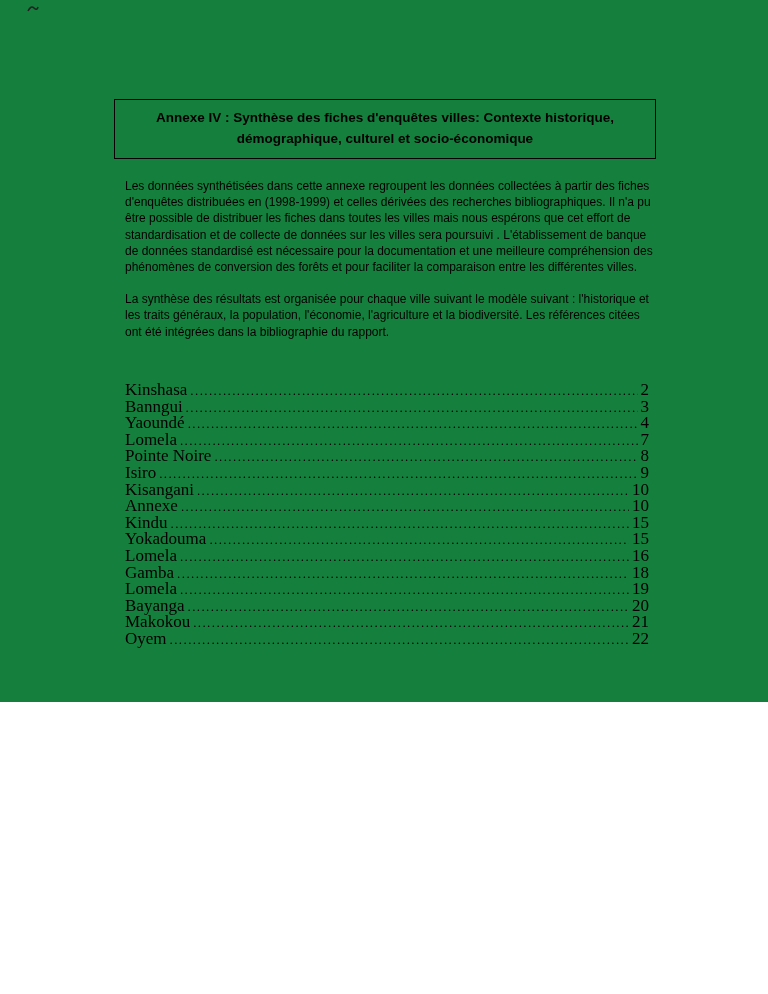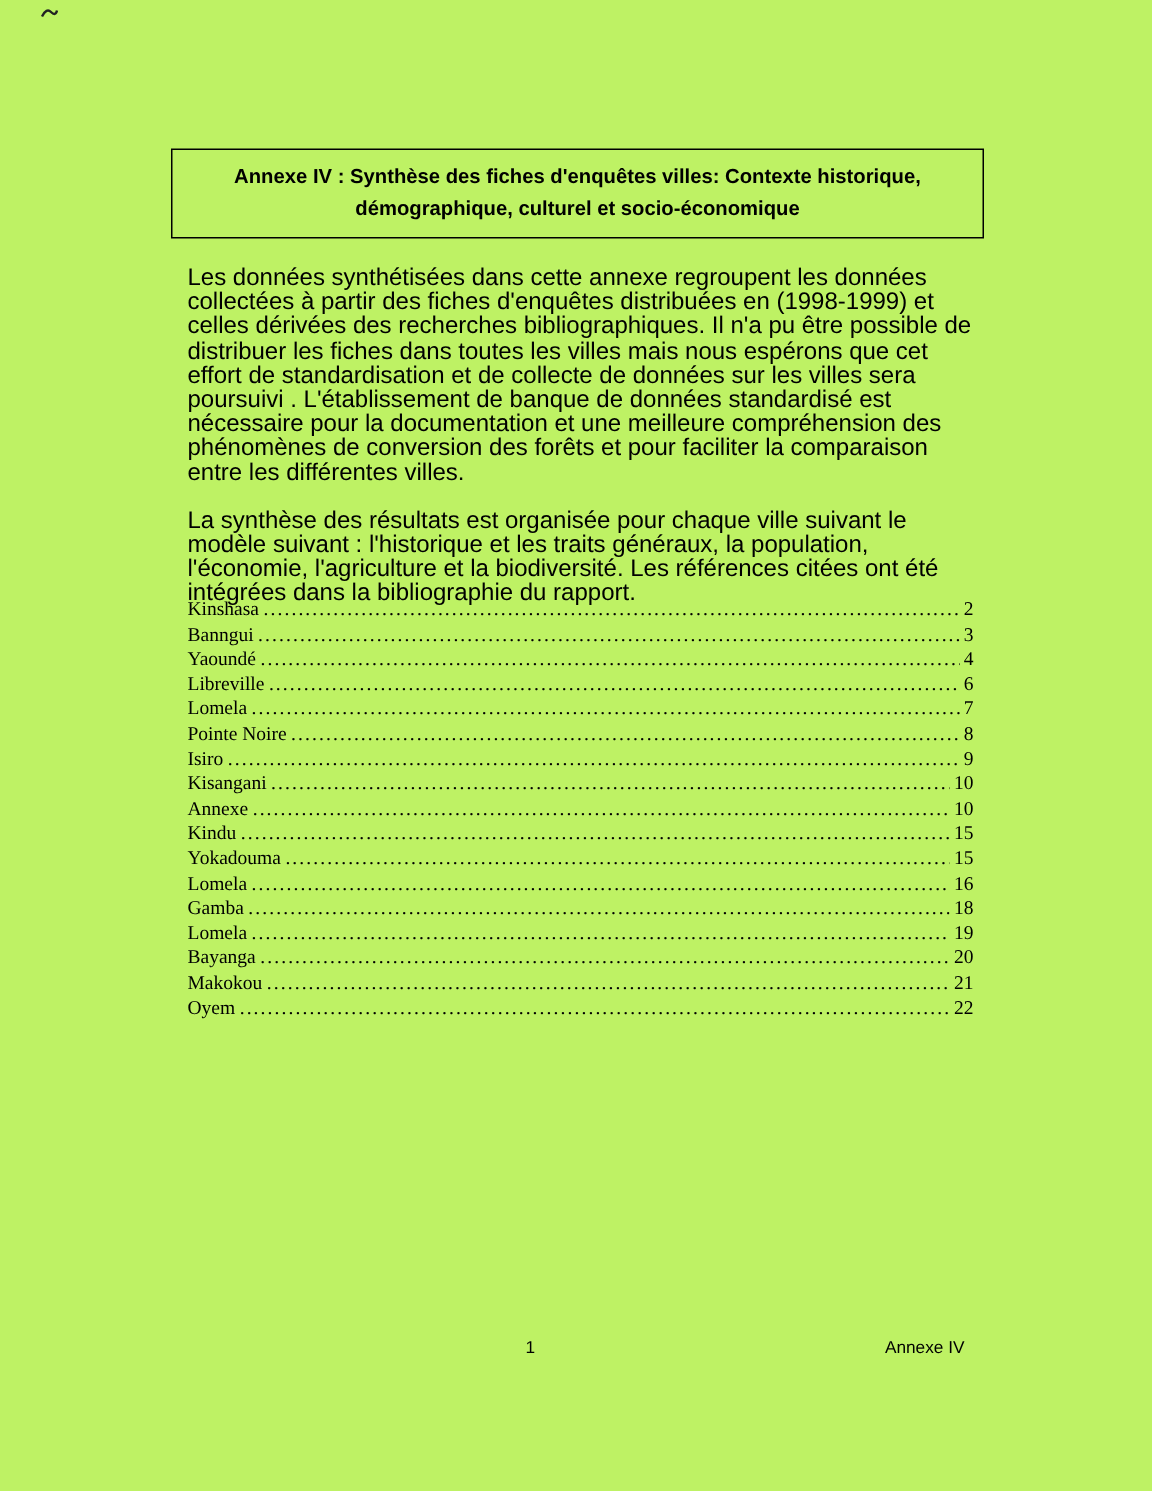--- a/index.html
+++ b/index.html
@@ -3,22 +3,22 @@
 <meta charset="utf-8">
 <style>
   html, body {
     margin: 0;
     padding: 0;
     background: #ffffff;
   }
   .page {
     position: relative;
     width: 768px;
-    height: 994px;
-    background: #bef264;
+    height: 702px;
+    background: #15803d;
     color: #000000;
     font-family: "Liberation Sans", sans-serif;
     overflow: hidden;
   }
   .artifact {
     position: absolute;
     left: 27px;
     top: 4px;
     width: 12px;
     height: 9px;
@@ -33,34 +33,34 @@
     text-align: center;
     font-weight: bold;
     font-size: 13.5px;
     line-height: 21px;
   }
   .content {
     position: absolute;
     left: 125px;
     top: 178px;
     width: 532px;
-    font-size: 16px;
+    font-size: 12px;
     line-height: 16.2px;
     text-align: left;
   }
   .content p {
     margin: 0 0 16px 0;
   }
   .toc {
     position: absolute;
     left: 125px;
-    top: 398px;
+    top: 382px;
     width: 524px;
     font-family: "Liberation Serif", serif;
-    font-size: 13px;
+    font-size: 17px;
     color: #000000;
   }
   .toc-row {
     display: flex;
     align-items: baseline;
     height: 16.6px;
     line-height: 16.6px;
   }
   .toc-title {
     white-space: nowrap;
@@ -126,25 +126,20 @@
         <span class="toc-title">Banngui</span>
         <span class="toc-dots"></span>
         <span class="toc-page">3</span>
       </div>
       <div class="toc-row">
         <span class="toc-title">Yaoundé</span>
         <span class="toc-dots"></span>
         <span class="toc-page">4</span>
       </div>
       <div class="toc-row">
-        <span class="toc-title">Libreville</span>
-        <span class="toc-dots"></span>
-        <span class="toc-page">6</span>
-      </div>
-      <div class="toc-row">
         <span class="toc-title">Lomela</span>
         <span class="toc-dots"></span>
         <span class="toc-page">7</span>
       </div>
       <div class="toc-row">
         <span class="toc-title">Pointe Noire</span>
         <span class="toc-dots"></span>
         <span class="toc-page">8</span>
       </div>
       <div class="toc-row">

